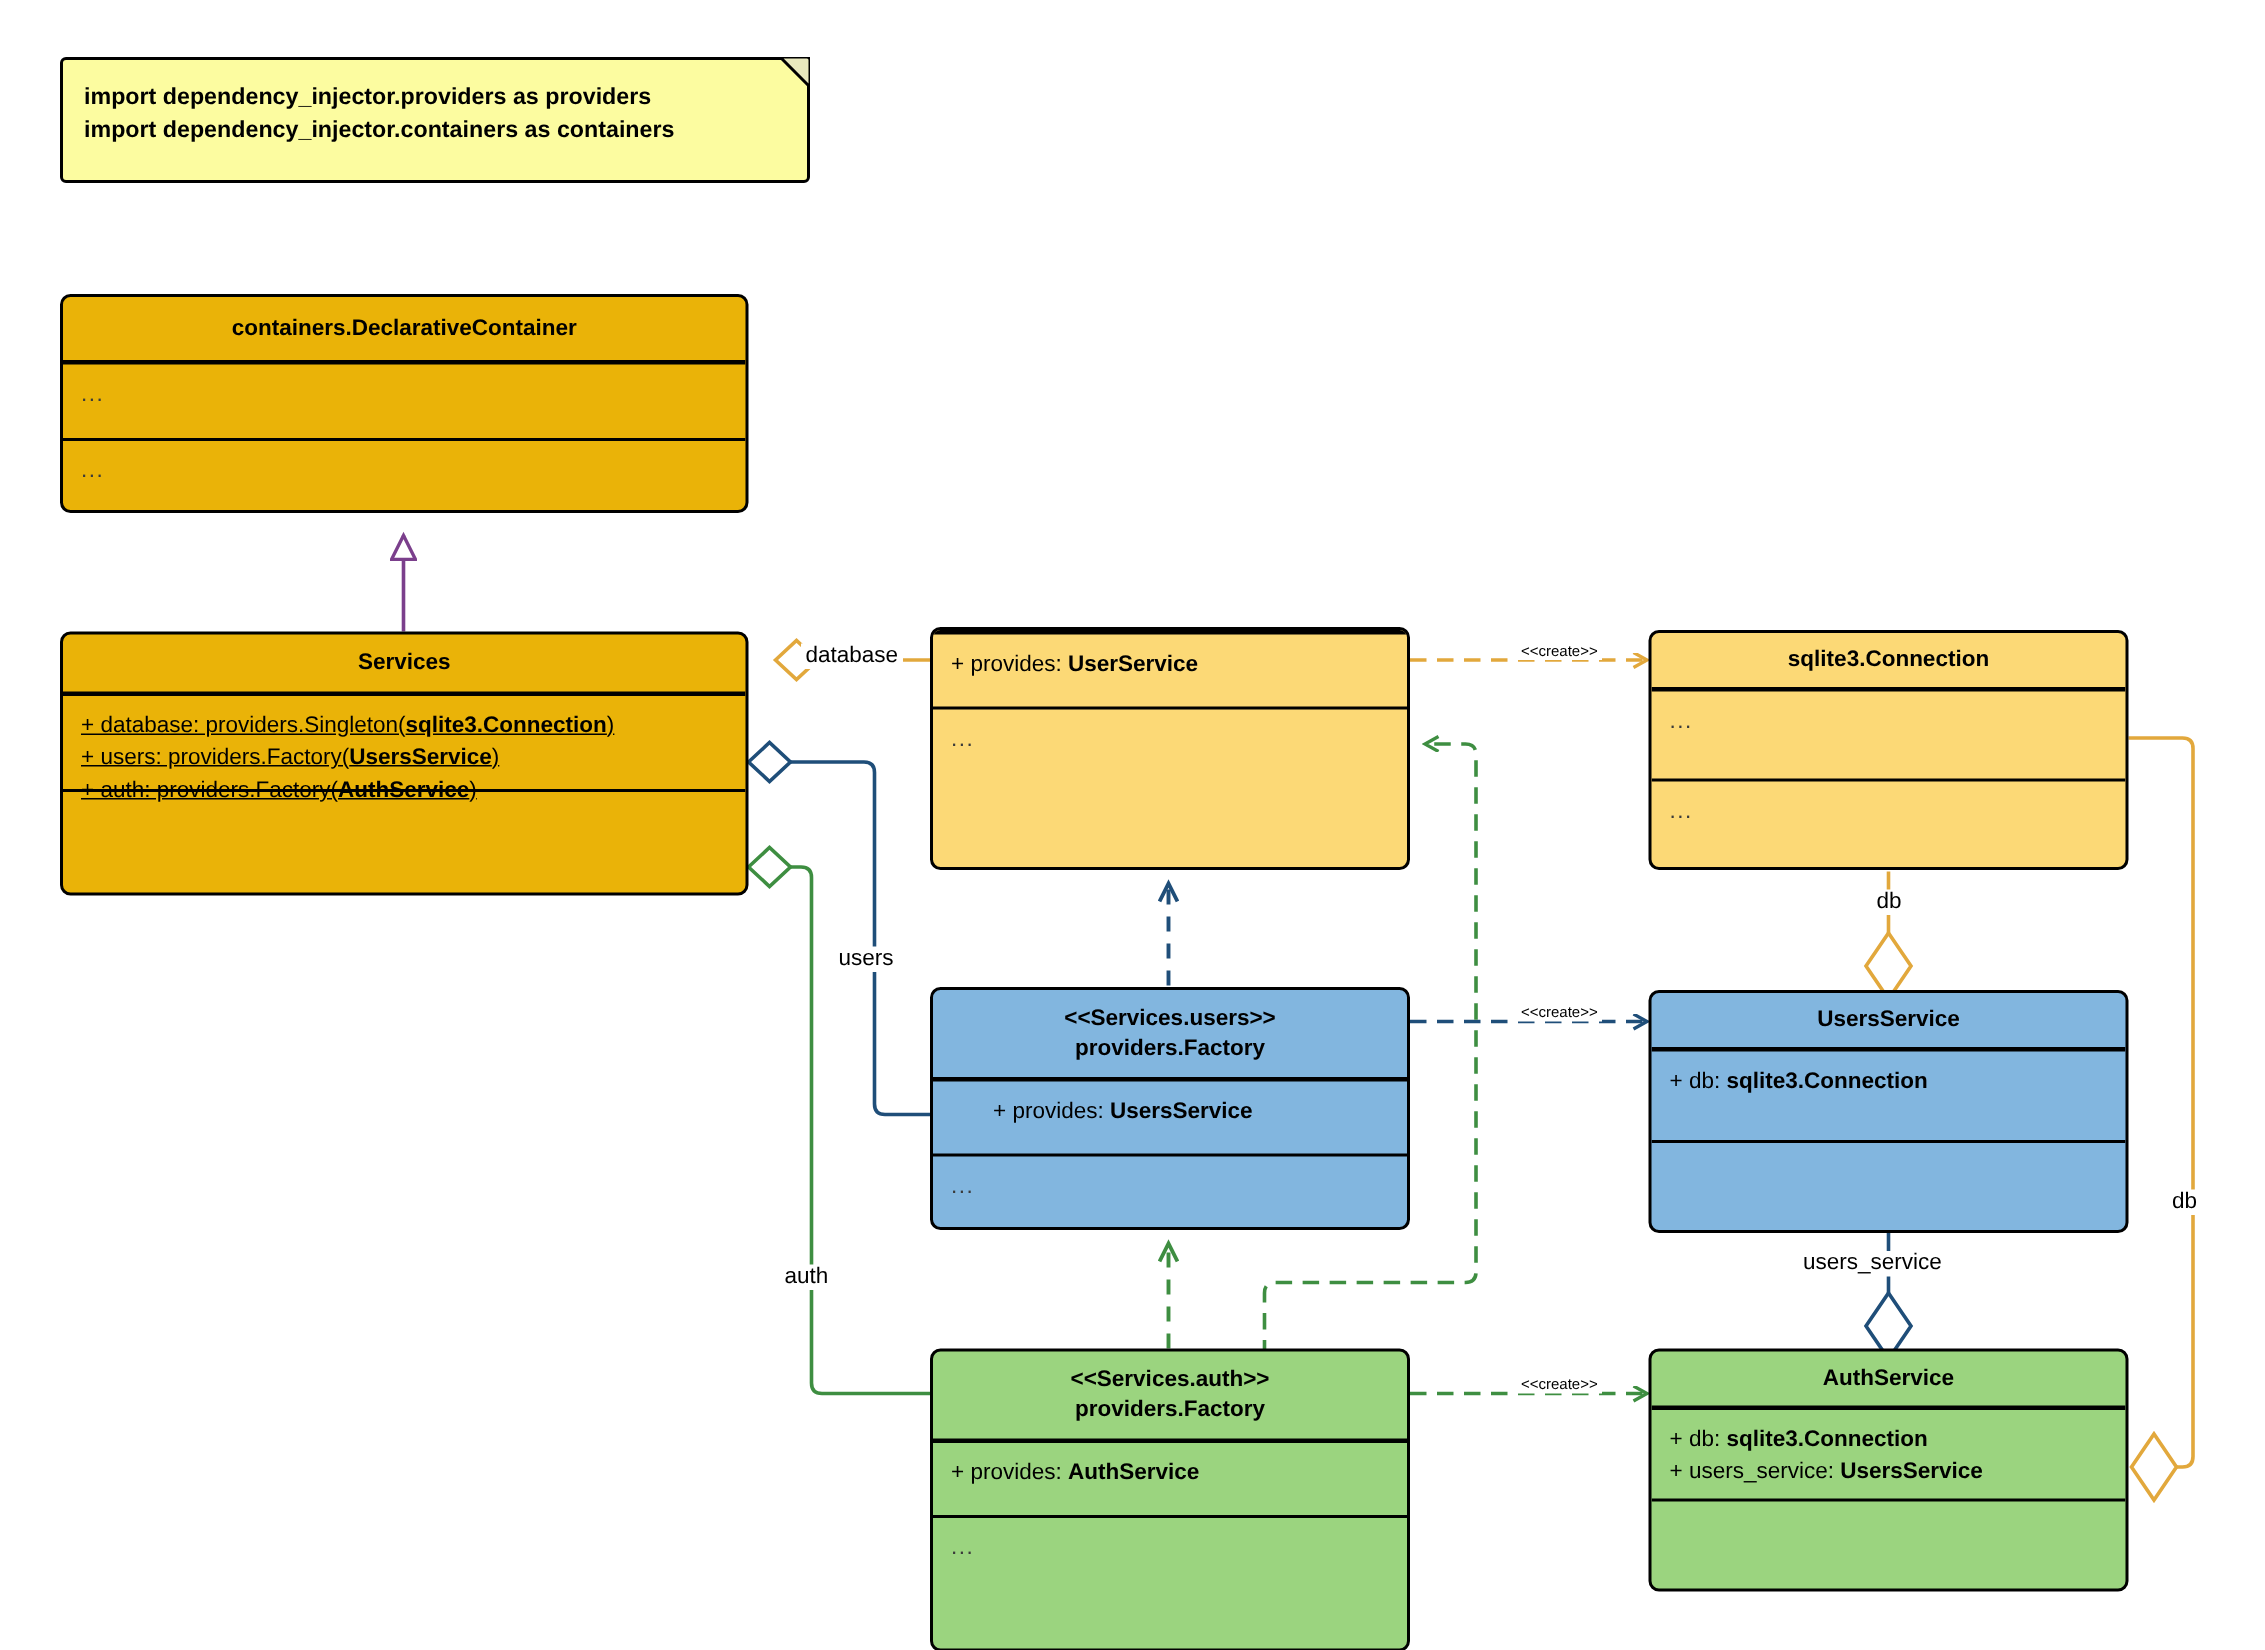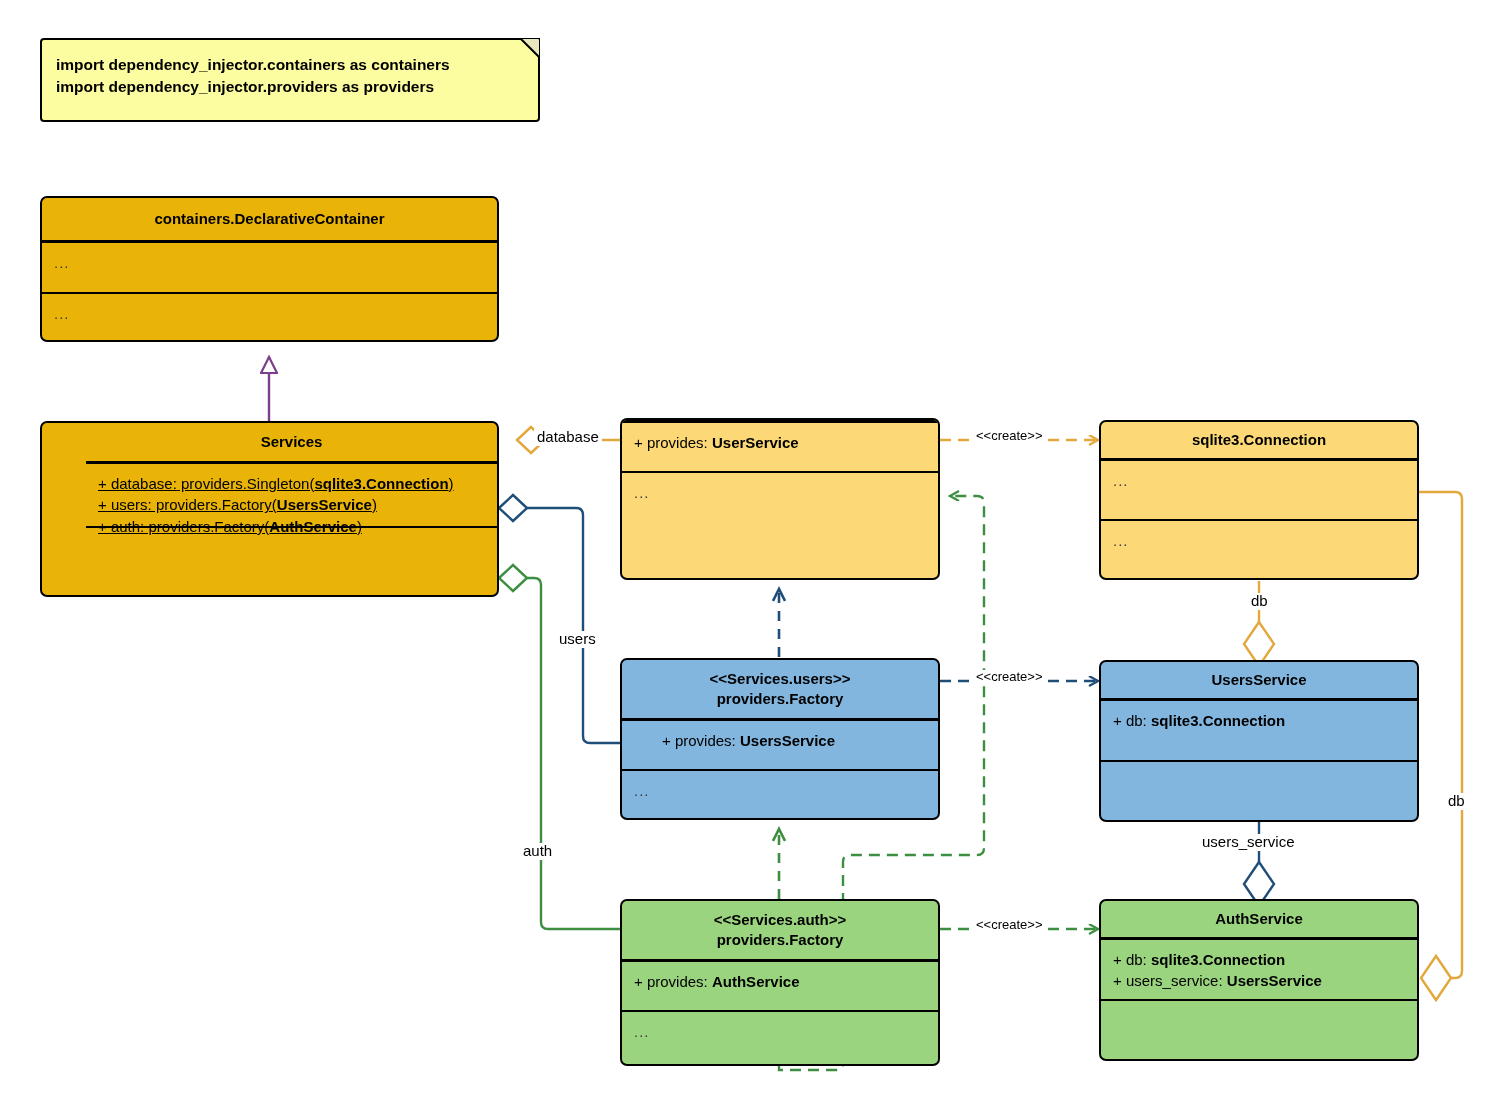--- a/index.html
+++ b/index.html
@@ -97,21 +97,21 @@
   
   .elabel {
     position: absolute;
     font-size: 15px;
     color: #000;
     background: #ffffff;
     padding: 0 3px;
     white-space: nowrap;
     line-height: 1.1;
   }
-  .elabel.stereo { font-size: 13px; }
+  .elabel.stereo { font-size: 10px; margin-left: 38px; }
 </style>
 </head>
 <body>
 
 <div id="canvas">
 
   <svg id="edges" viewBox="0 0 1510 1100" width="1510" height="1100">
     <defs>
       <marker id="openArrowOrange" markerWidth="12" markerHeight="12" refX="10" refY="5" orient="auto" markerUnits="userSpaceOnUse">
         <path d="M1,0 L10,5 L1,10" fill="none" stroke="#E2A83C" stroke-width="2.2"></path>
@@ -190,39 +190,39 @@
     <g>
       <path d="M1419,492 L1455,492 Q1462,492 1462,499 L1462,971 Q1462,978 1455,978 L1451,978" fill="none" stroke="#E2A83C" stroke-width="2.4"></path>
       <polygon points="1451,978 1436,956 1421,978 1436,1000" fill="#ffffff" stroke="#E2A83C" stroke-width="2.4"></polygon>
     </g>
   </svg>
 
   <div class="note" style="left:40px; top:38px; width:500px; height:84px;">
     <svg class="note-fold" viewBox="0 0 20 20">
       <path d="M0,0 L20,20 L20,2 A2,2 0 0 0 18,0 Z" fill="#E8E8BE" stroke="#000" stroke-width="2"></path>
     </svg>
+    <div class="note-line">import dependency_injector.providers as providers</div>
     <div class="note-line">import dependency_injector.containers as containers</div>
-    <div class="note-line">import dependency_injector.providers as providers</div>
   </div>
 
   <div class="uml purple" style="left:40px; top:196px; width:459px; height:146px;">
     <div class="hdr" style="height:42px;">
       <span>containers.DeclarativeContainer</span>
     </div>
     <div class="sep"></div>
     <div class="cmp" style="height:49px;">
       <div class="row dots">...</div>
     </div>
     <div class="sep"></div>
     <div class="cmp" style="height:49px;">
       <div class="row dots">...</div>
     </div>
   </div>
 
-  <div class="uml purple" style="left:40px; top:421px; width:459px; height:176px;padding-left:44px;">
+  <div class="uml purple" style="left:40px; top:421px; width:459px; height:176px;">
     <div class="hdr" style="height:38px;">
       <span>Services</span>
     </div>
     <div class="sep"></div>
     <div class="cmp u" style="height:62px;">
       <div class="row"><span>+ database: providers.Singleton(</span><span class="b">sqlite3.Connection</span><span>)</span></div>
       <div class="row"><span>+ users: providers.Factory(</span><span class="b">UsersService</span><span>)</span></div>
       <div class="row"><span>+ auth: providers.Factory(</span><span class="b">AuthService</span><span>)</span></div>
     </div>
     <div class="sep"></div>
@@ -274,21 +274,21 @@
       <span>UsersService</span>
     </div>
     <div class="sep"></div>
     <div class="cmp" style="height:59px;">
       <div class="row"><span>+ db: </span><span class="b">sqlite3.Connection</span></div>
     </div>
     <div class="sep"></div>
     <div class="cmp" style="height:59px;"></div>
   </div>
 
-  <div class="uml green" style="left:620px; top:899px; width:320px; height:167px;">
+  <div class="uml green" style="left:620px; top:899px; width:320px; height:202px;">
     <div class="hdr" style="height:58px;">
       <span>&lt;&lt;Services.auth&gt;&gt;</span>
       <span>providers.Factory</span>
     </div>
     <div class="sep"></div>
     <div class="cmp" style="height:48px;">
       <div class="row"><span>+ provides: </span><span class="b">AuthService</span></div>
     </div>
     <div class="sep"></div>
     <div class="cmp" style="height:53px;">

